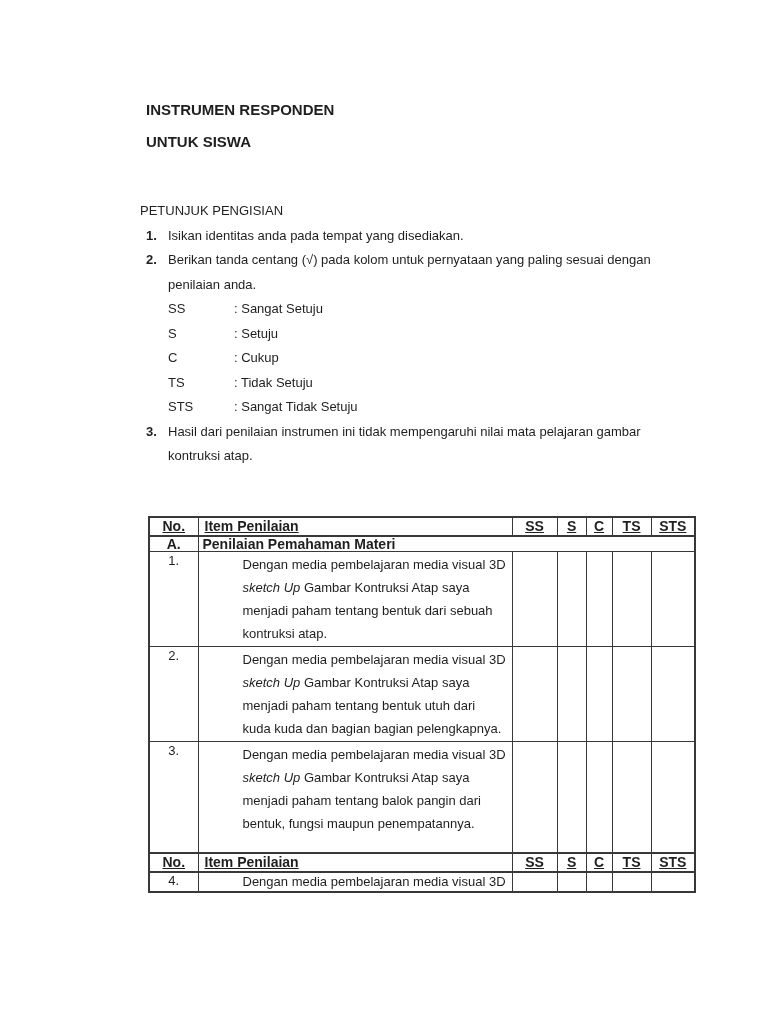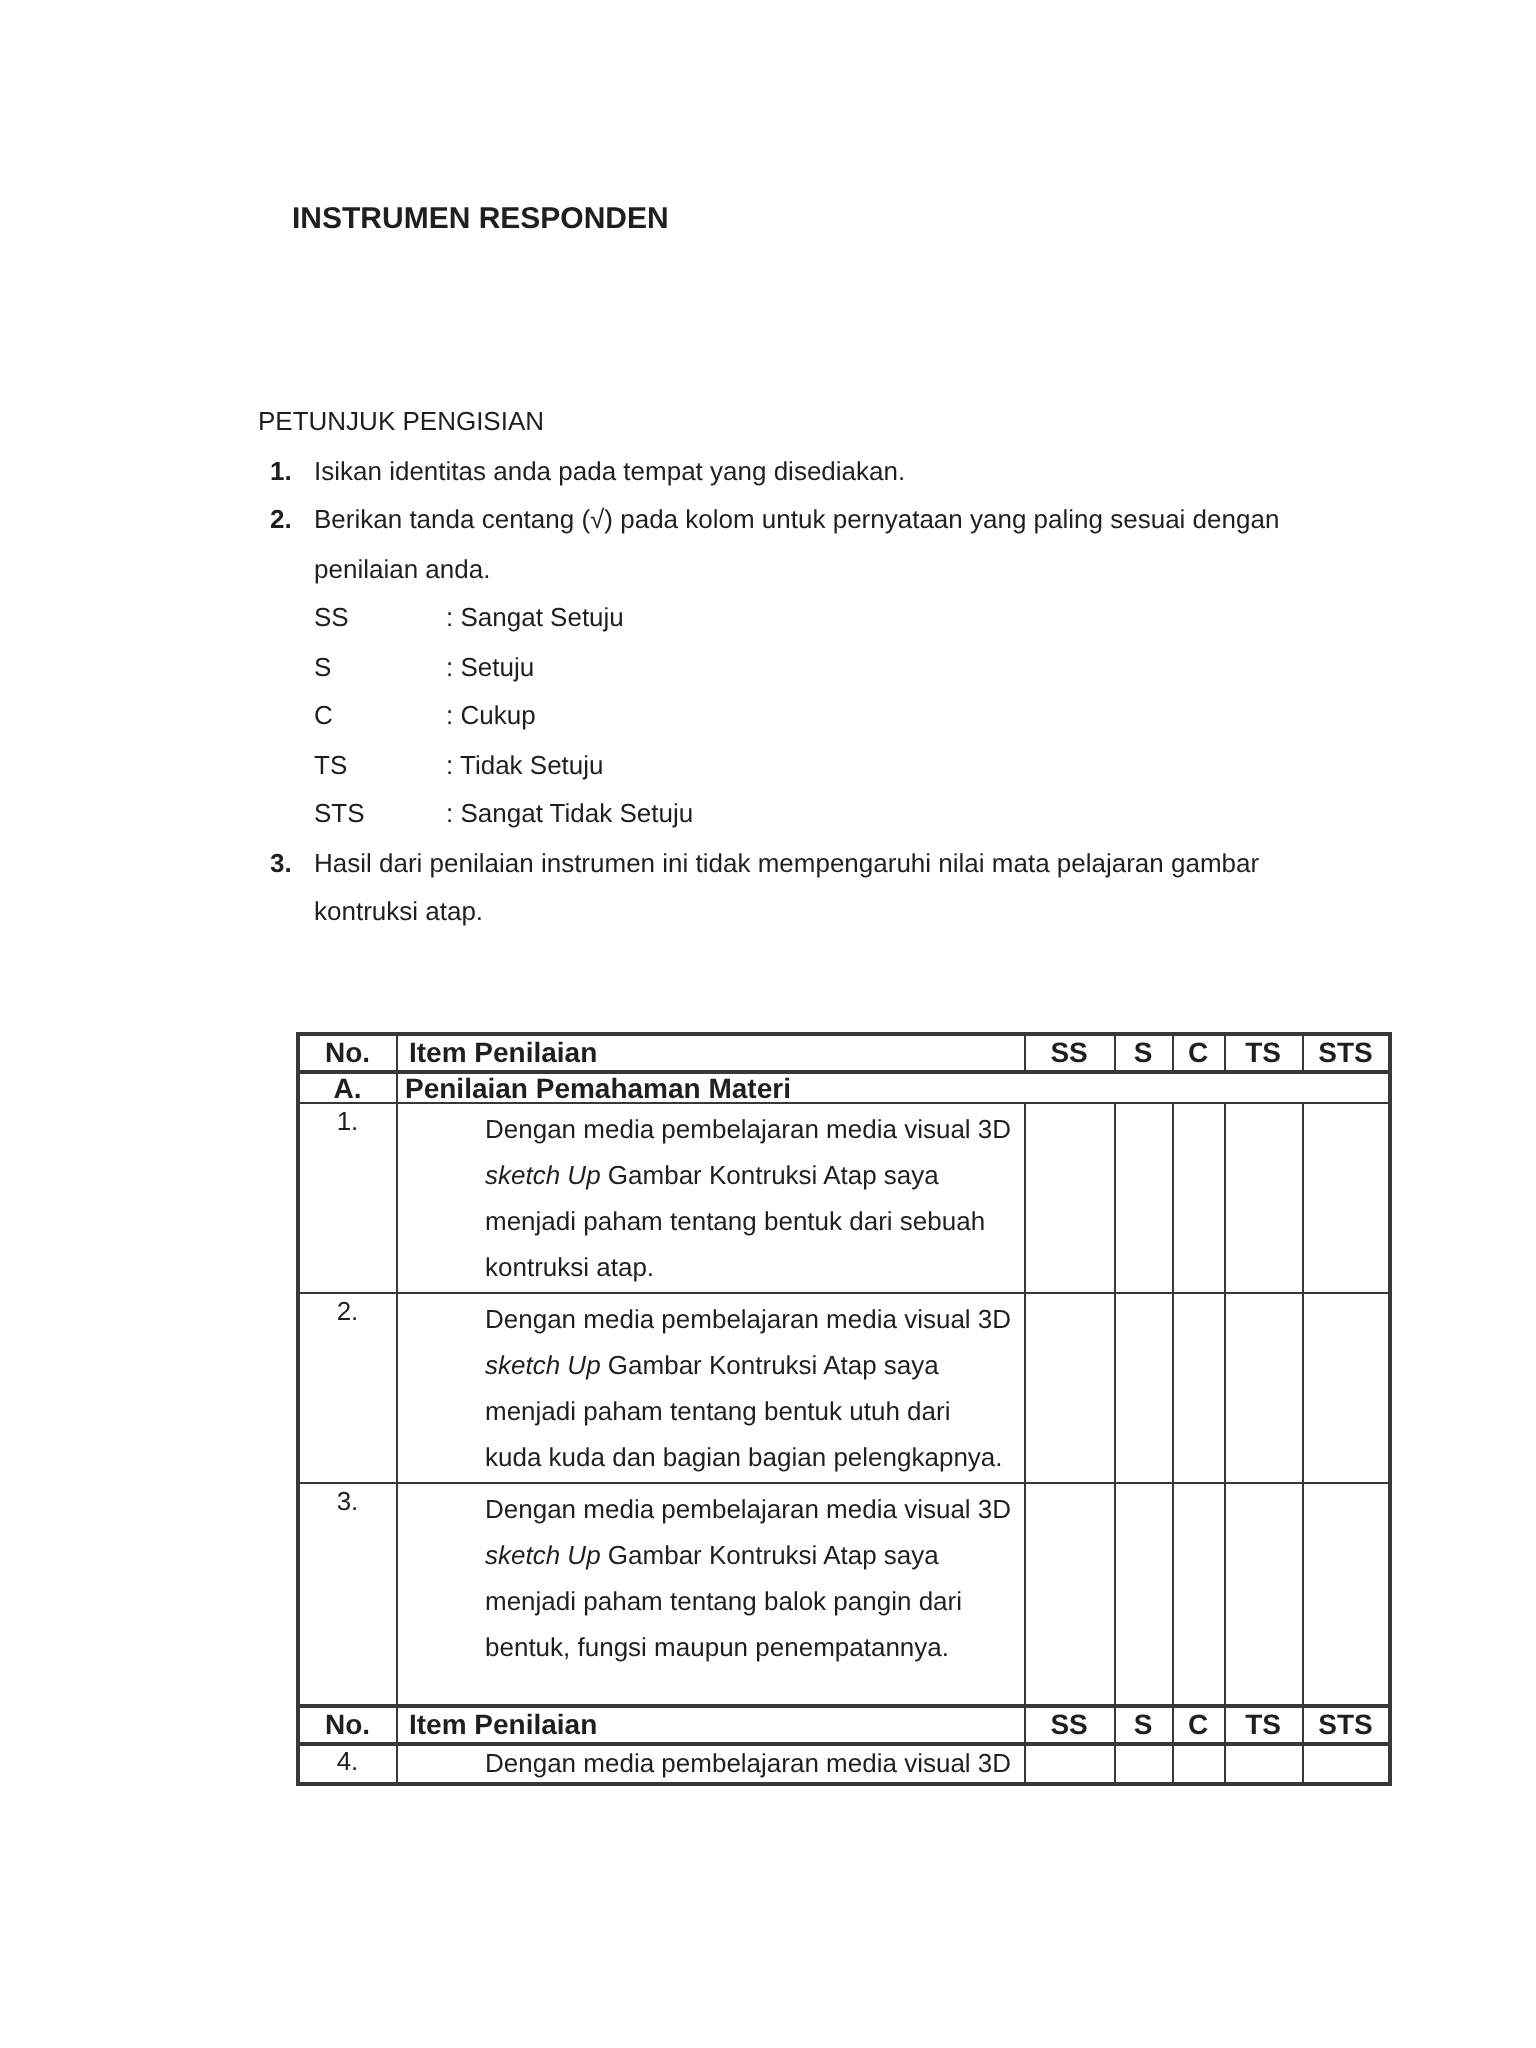--- a/index.html
+++ b/index.html
@@ -14,21 +14,21 @@
   }
   
   .titles{
     position:absolute; left:146px; top:102px; width:516px;
     font-weight:bold; font-size:15px;
   }
   .tline{line-height:16px; margin-bottom:16px; white-space:nowrap;}
   .it{font-style:italic;}
   
   .petunjuk{
-    position:absolute; left:129px; top:199px; width:520px;
+    position:absolute; left:140px; top:199px; width:520px;
     font-size:13px; line-height:24.5px;
   }
   .pheading{white-space:nowrap;}
   .pitem{display:flex; align-items:flex-start;}
   .pnum{flex:0 0 28px; width:28px; padding-left:6px; font-weight:bold;}
   .ptext{flex:1;}
   .keterangan{margin-left:28px;}
   .legend-row{display:flex;}
   .lcode{flex:0 0 66px; width:66px;}
   
@@ -36,38 +36,39 @@
     position:absolute; left:148px; top:516px;
     border-collapse:collapse; table-layout:fixed;
     font-size:13px; border:2px solid var(--border);
   }
   th,td{border:1px solid var(--border); vertical-align:top;}
   th{
     font-size:14px; font-weight:bold; text-align:center;
     line-height:15px; padding:1px 4px; white-space:nowrap;
   }
   th.left{text-align:left; padding-left:6px;}
-  tr.hrow th{border-bottom:2px solid var(--border);}
+  tr.hrow th{border-bottom:2px solid var(--border);text-decoration:underline;}
   tr.hrow2 th{border-top:2px solid var(--border);}
   tr.srow td{
     font-weight:bold; font-size:14px; line-height:14px;
     padding:0 4px; white-space:nowrap;
   }
   tr.srow td.num{text-align:center; padding:0;}
   td.num{text-align:center; padding-top:1px;}
   td.icell{padding:1px 6px;}
   .cline{line-height:23px; white-space:nowrap;margin-left:38px;}
   tr.compact .cline{line-height:16px;}
   tr.compact td.num{padding-top:0;}
 </style>
 </head>
 <body>
 
 <div class="titles">
   <div class="tline">INSTRUMEN RESPONDEN</div>
+  <div class="tline">UNTUK SISWA</div>
 </div>
 
 <div class="petunjuk">
   <div class="pheading">PETUNJUK PENGISIAN</div>
   <div class="pitem">
     <span class="pnum">1.</span>
     <span class="ptext">Isikan identitas anda pada tempat yang disediakan.</span>
   </div>
   <div class="pitem">
     <span class="pnum">2.</span>

